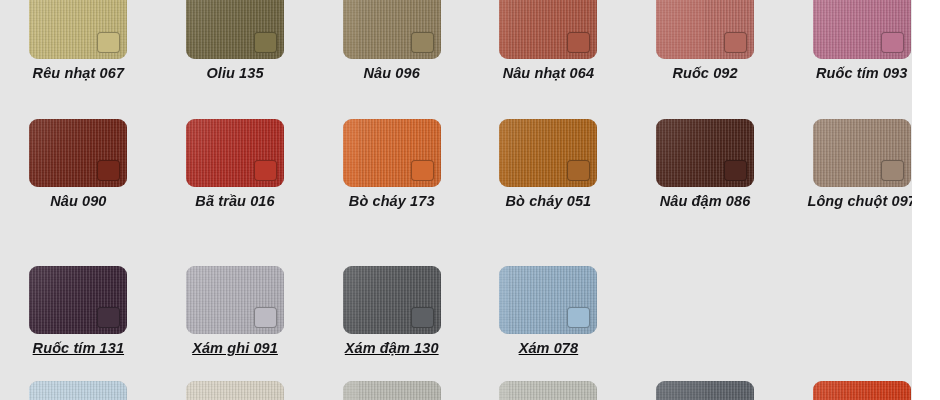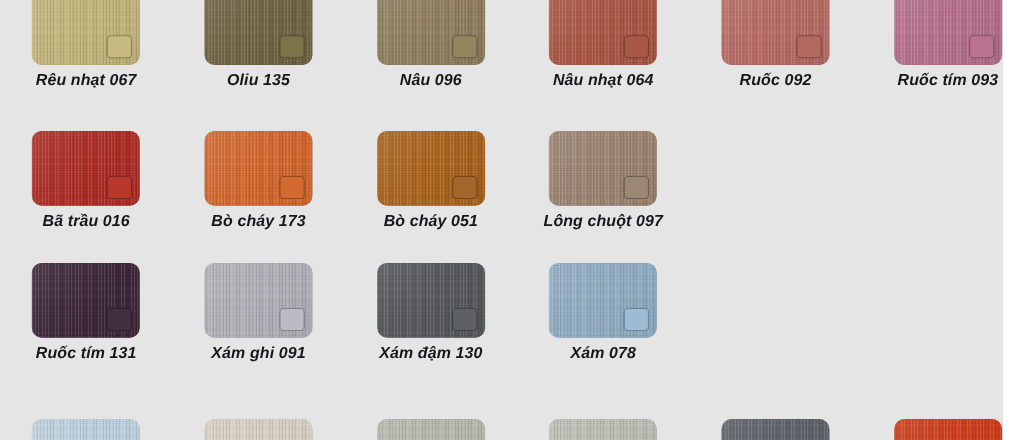--- a/index.html
+++ b/index.html
@@ -103,21 +103,21 @@
     letter-spacing: 0.1px;
     color: #17171a;
     white-space: nowrap;
     text-align: center;
     line-height: 1;
   }
 
   
   #row-1 { top: -9px; }
   #row-2 { top: 119px; }
-  #row-3 { top: 239px; }
+  #row-3 { top: 266px; text-decoration: underline; }
   
   #row-4 { top: 381px; }
 </style>
 </head>
 <body style="background-color: rgb(255, 255, 255);">
 
 <div id="catalog">
 
   <div class="swatch-row" id="row-1">
       <div class="swatch-cell">
@@ -164,20 +164,28 @@
         <div class="swatch-chip" style="background-color: rgb(181, 110, 138);">
           <div class="weave"></div>
           <div class="sheen"></div>
           <div class="corner-square" style="background-color: rgb(187, 116, 144);"></div>
         </div>
         <div class="swatch-label">Ruốc tím 093</div>
       </div>
     </div>
   <div class="swatch-row" id="row-2">
       <div class="swatch-cell">
+        <div class="swatch-chip" style="background-color: rgb(110, 36, 24);">
+          <div class="weave"></div>
+          <div class="sheen"></div>
+          <div class="corner-square" style="background-color: rgb(115, 40, 27);"></div>
+        </div>
+        <div class="swatch-label">Nâu 090</div>
+      </div>
+      <div class="swatch-cell">
         <div class="swatch-chip" style="background-color: rgb(171, 42, 34);">
           <div class="weave"></div>
           <div class="sheen"></div>
           <div class="corner-square" style="background-color: rgb(184, 56, 43);"></div>
         </div>
         <div class="swatch-label">Bã trầu 016</div>
       </div>
       <div class="swatch-cell">
         <div class="swatch-chip" style="background-color: rgb(210, 101, 42);">
           <div class="weave"></div>
@@ -186,20 +194,28 @@
         </div>
         <div class="swatch-label">Bò cháy 173</div>
       </div>
       <div class="swatch-cell">
         <div class="swatch-chip" style="background-color: rgb(169, 98, 26);">
           <div class="weave"></div>
           <div class="sheen"></div>
           <div class="corner-square" style="background-color: rgb(164, 101, 42);"></div>
         </div>
         <div class="swatch-label">Bò cháy 051</div>
+      </div>
+      <div class="swatch-cell">
+        <div class="swatch-chip" style="background-color: rgb(74, 36, 27);">
+          <div class="weave"></div>
+          <div class="sheen"></div>
+          <div class="corner-square" style="background-color: rgb(77, 39, 32);"></div>
+        </div>
+        <div class="swatch-label">Nâu đậm 086</div>
       </div>
       <div class="swatch-cell">
         <div class="swatch-chip" style="background-color: rgb(154, 130, 112);">
           <div class="weave"></div>
           <div class="sheen"></div>
           <div class="corner-square" style="background-color: rgb(156, 134, 116);"></div>
         </div>
         <div class="swatch-label">Lông chuột 097</div>
       </div>
     </div>

